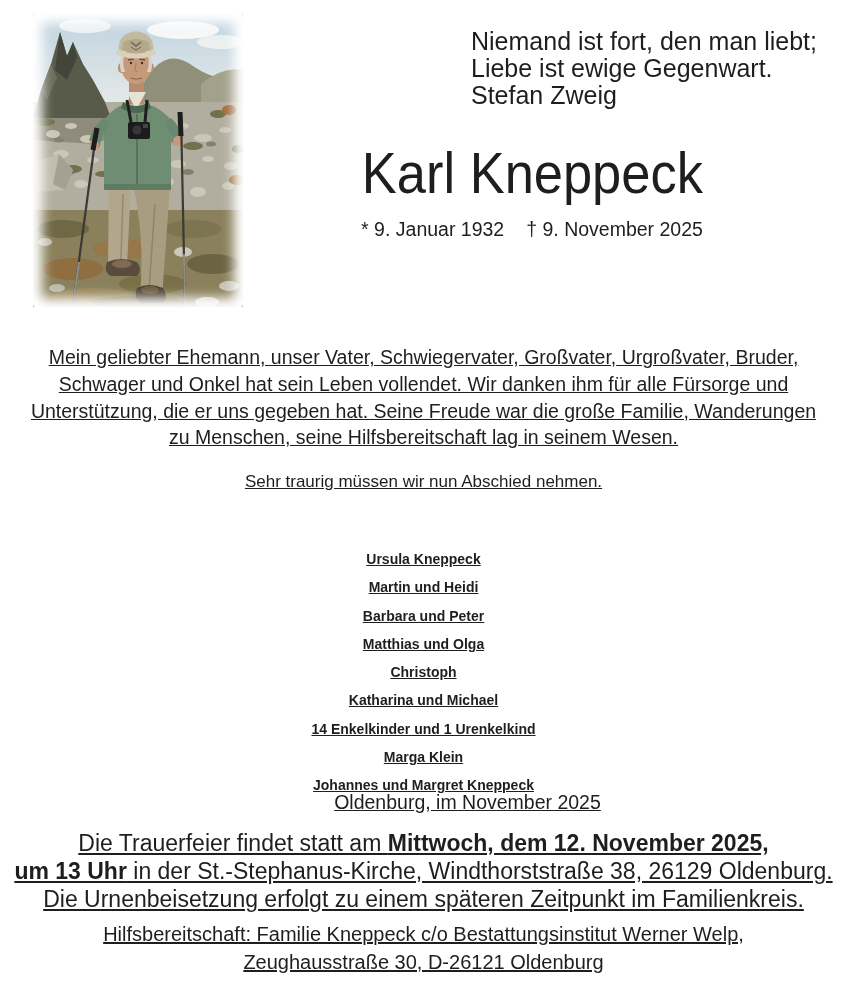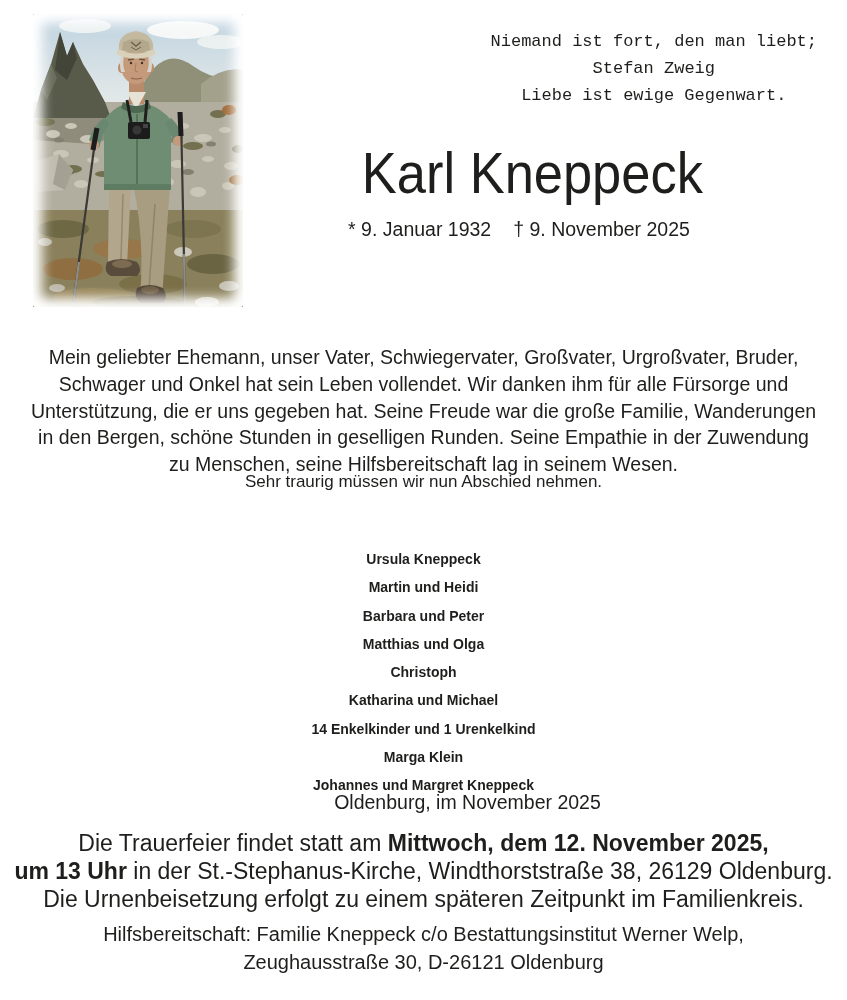--- a/index.html
+++ b/index.html
@@ -7,30 +7,30 @@
   .sheet {
     position:relative; width:847px; height:1000px; background:#ffffff;
     font-family:"Liberation Sans", sans-serif; color:#1e1e1c; overflow:hidden;
   }
   
   .photo { position:absolute; left:33px; top:14px; width:210px; height:293px; }
   .photo svg { display:block; width:100%; height:100%; }
   .photo::after { content:""; position:absolute; inset:0;
     box-shadow: inset 0 0 12px 9px #ffffff; border-radius:2px; pointer-events:none; }
   
-  .quote { position:absolute; top:28px; right:30px; text-align:center;
-    font-size:17px; line-height:27px;font-family:Liberation Mono, monospace; }
+  .quote { position:absolute; top:28px; right:30px; text-align:left;
+    font-size:25px; line-height:27px; }
   .name-block { position:absolute; top:142px; left:243px; width:578px;
     text-align:center; font-size:57px; line-height:62px; font-weight:400;
     letter-spacing:0; white-space:nowrap; }
   .name-block .condense { display:inline-block; transform:scaleX(0.92); transform-origin:50% 50%; }
-  .dates { position:absolute; top:218px; left:230px; width:578px;
+  .dates { position:absolute; top:218px; left:243px; width:578px;
     display:flex; justify-content:center; gap:22px; font-size:19.5px; }
   
-  .centerblock { position:absolute; left:0; width:847px; text-align:center; }
+  .centerblock { position:absolute; left:0; width:847px; text-align:center;text-decoration:underline; }
   .eulogy     { top:344px; font-size:19.5px; line-height:26.8px; }
   .farewell   { top:468px; font-size:17px; line-height:27px; }
   .mourners   { top:545px; font-size:14px;  line-height:28.3px; font-weight:700; }
   .dateline   { top:789px; font-size:19.5px; line-height:27px;margin-left:44px; }
   .funeral    { top:829px; font-size:23px; line-height:28px; }
   .condolence { top:921px; font-size:20px;  line-height:27.5px; }
   .b { font-weight:700; }
 </style>
 </head>
 <body>
@@ -157,38 +157,37 @@
         <line x1="64" y1="114" x2="60" y2="136" stroke="#1d1d1d" stroke-width="5"></line>
         <line x1="148" y1="100" x2="152" y2="293" stroke="#3c3a36" stroke-width="2.2"></line>
         <line x1="151" y1="240" x2="152" y2="293" stroke="#8e8c86" stroke-width="2.2"></line>
         <line x1="147" y1="98" x2="148" y2="122" stroke="#1d1d1d" stroke-width="5"></line>
       </g>
     </svg>
   </div>
 
   <div class="quote">
     <div>Niemand ist fort, den man liebt;</div>
+    <div>Liebe ist ewige Gegenwart.</div>
     <div>Stefan Zweig</div>
-    <div>Liebe ist ewige Gegenwart.</div>
   </div>
 
   <div class="name-block">
     <span class="condense">Karl Kneppeck</span>
   </div>
 
   <div class="dates">
     <span>* 9. Januar 1932</span>
     <span>† 9. November 2025</span>
   </div>
 
   <div class="centerblock eulogy">
     <div>Mein geliebter Ehemann, unser Vater, Schwiegervater, Großvater, Urgroßvater, Bruder,</div>
     <div>Schwager und Onkel hat sein Leben vollendet. Wir danken ihm für alle Fürsorge und</div>
     <div>Unterstützung, die er uns gegeben hat. Seine Freude war die große Familie, Wanderungen</div>
-    <div>in den Bergen, schöne Stunden in geselligen Runden. Seine Empathie in der Zuwendung</div>
     <div>zu Menschen, seine Hilfsbereitschaft lag in seinem Wesen.</div>
   </div>
 
   <div class="centerblock farewell">Sehr traurig müssen wir nun Abschied nehmen.</div>
 
   <div class="centerblock mourners">
     <div>Ursula Kneppeck</div>
     <div>Martin und Heidi</div>
     <div>Barbara und Peter</div>
     <div>Matthias und Olga</div>

